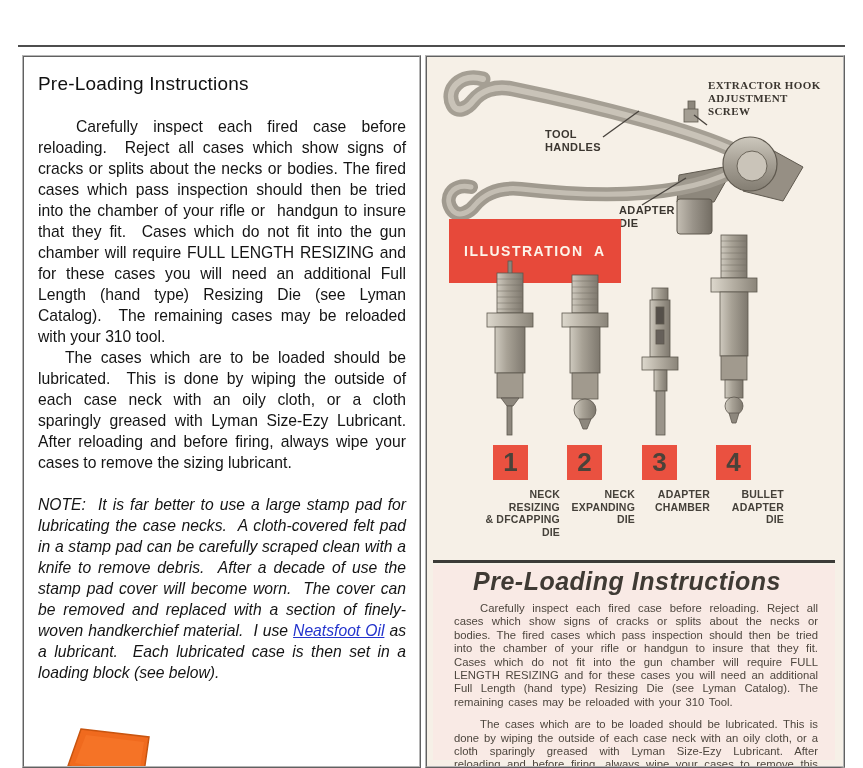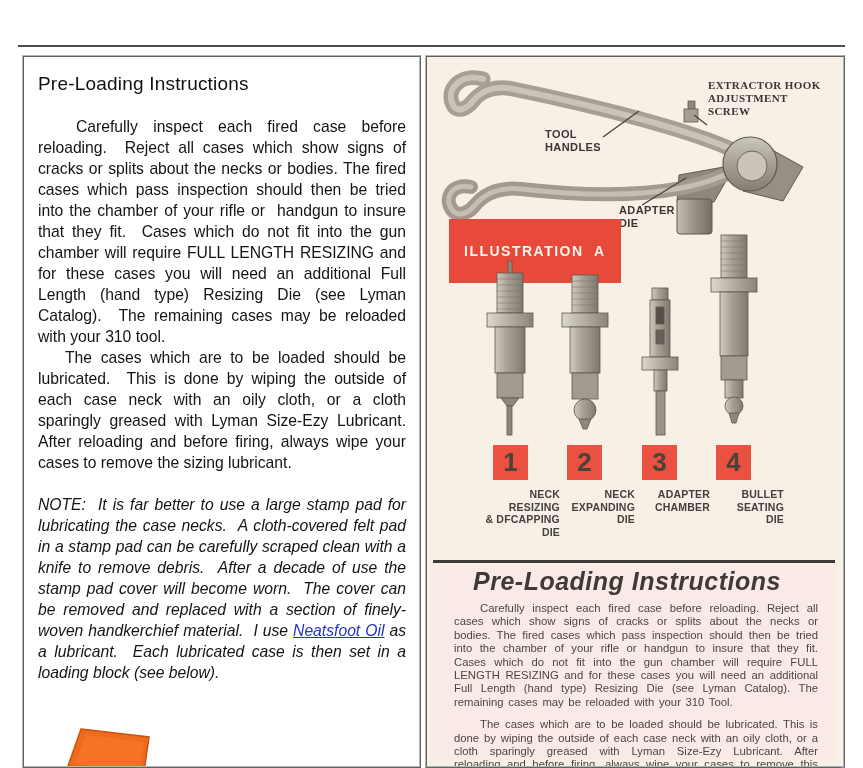--- a/index.html
+++ b/index.html
@@ -204,21 +204,21 @@
     <div class="die-label l1">NECK
 RESIZING
 &amp; DFCAPPING
 DIE</div>
     <div class="die-label l2">NECK
 EXPANDING
 DIE</div>
     <div class="die-label l3">ADAPTER
 CHAMBER</div>
     <div class="die-label l4">BULLET
-SEATING
+ADAPTER
 DIE</div>
 
     <div class="scan-rule"></div>
 
     <div class="scan-section">
       <h2>Pre-Loading Instructions</h2>
       <p class="scan-p">Carefully inspect each fired case before reloading. Reject all cases which show signs of cracks or splits about the necks or bodies. The fired cases which pass inspection should then be tried into the chamber of your rifle or handgun to insure that they fit. Cases which do not fit into the gun chamber will require FULL LENGTH RESIZING and for these cases you will need an additional Full Length (hand type) Resizing Die (see Lyman Catalog). The remaining cases may be reloaded with your 310 Tool.</p>
       <p class="scan-p">The cases which are to be loaded should be lubricated. This is done by wiping the outside of each case neck with an oily cloth, or a cloth sparingly greased with Lyman Size-Ezy Lubricant. After reloading and before firing, always wipe your cases to remove this sizing lubricant.</p>
     </div>
   </section>

